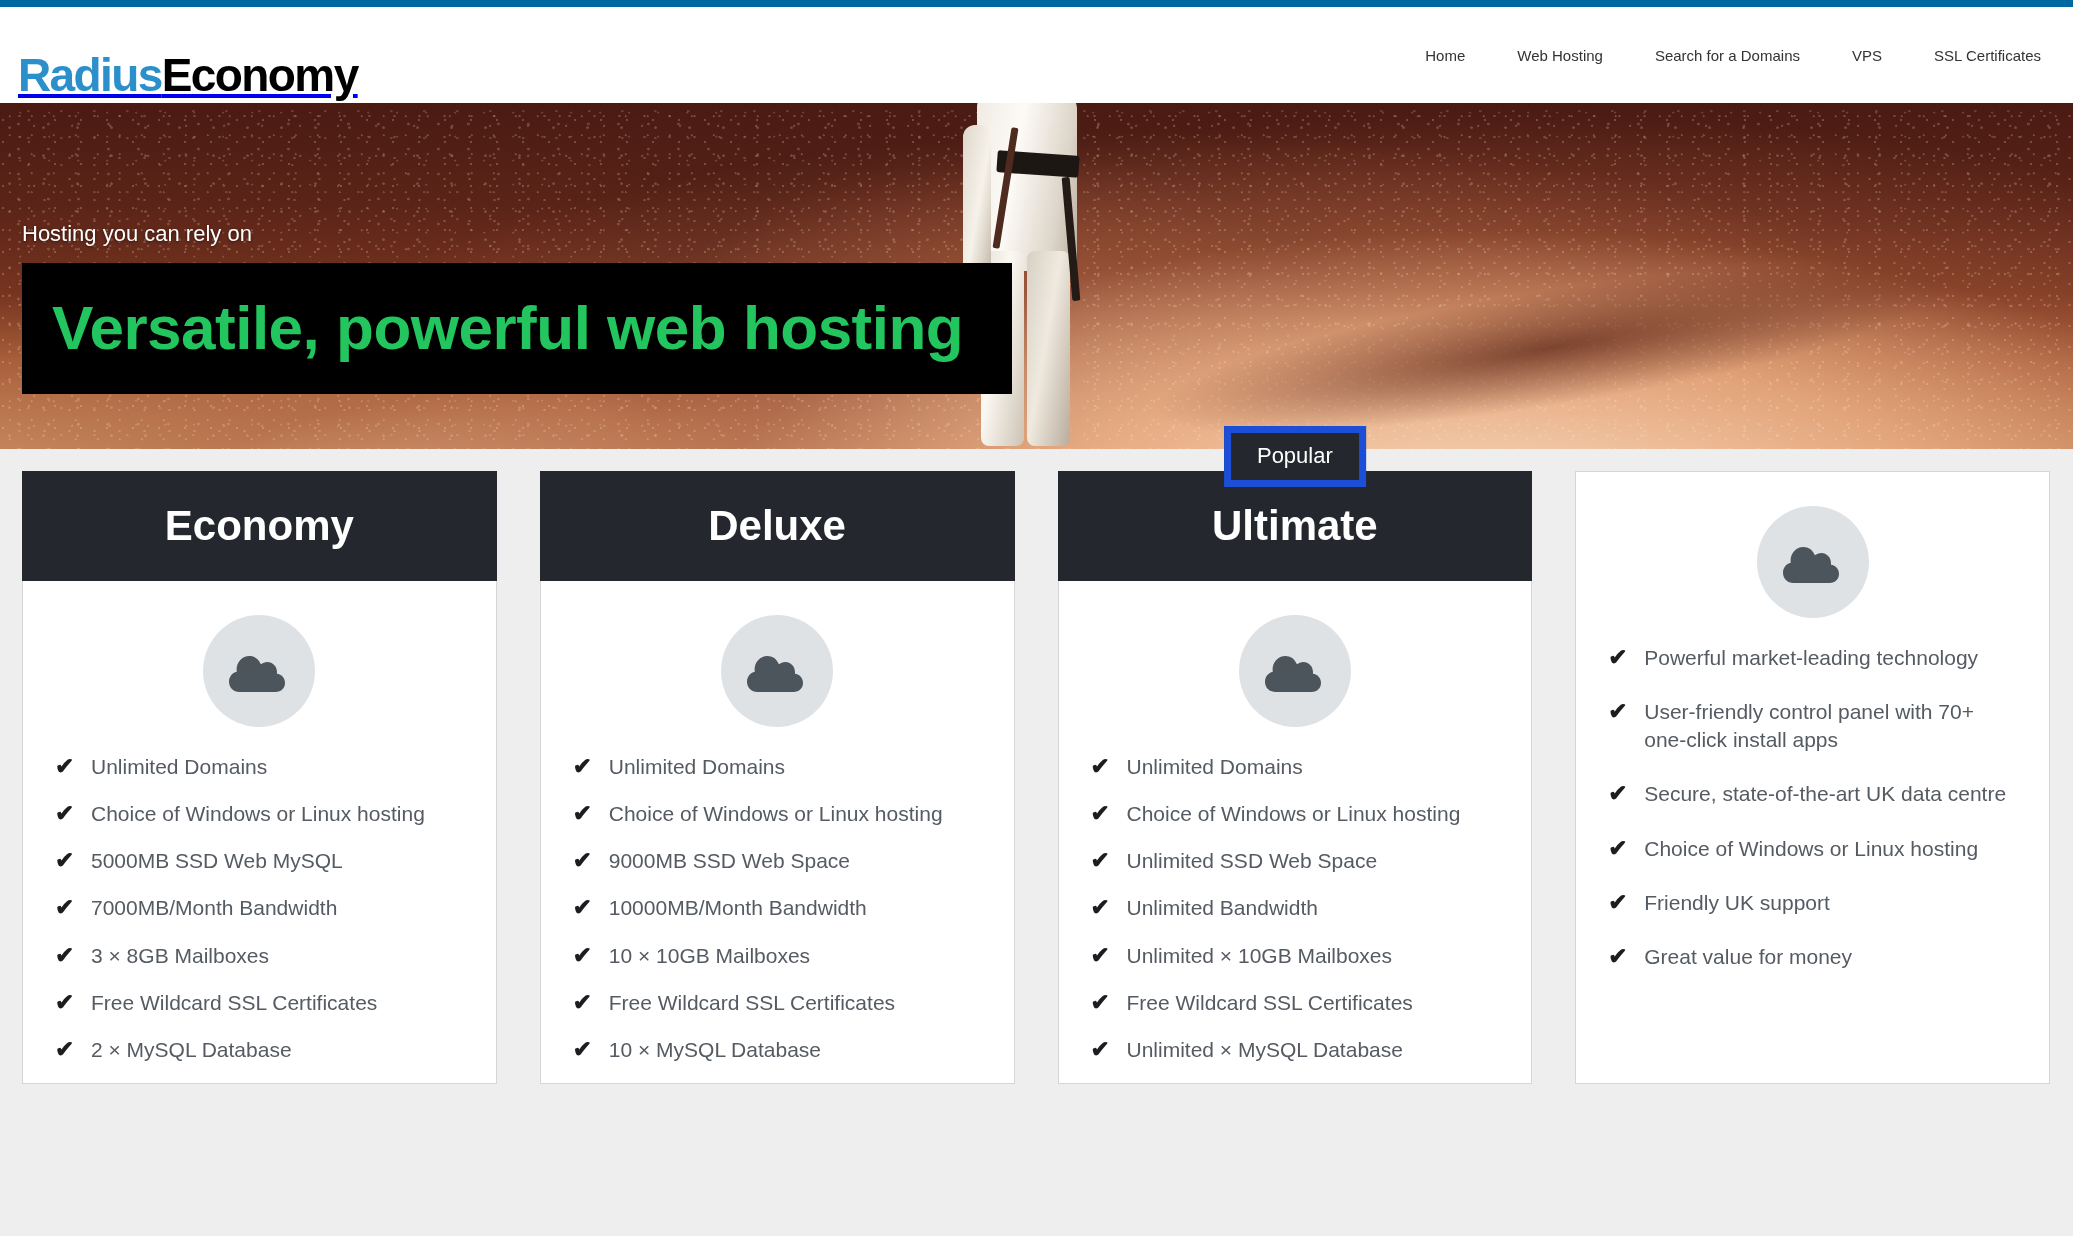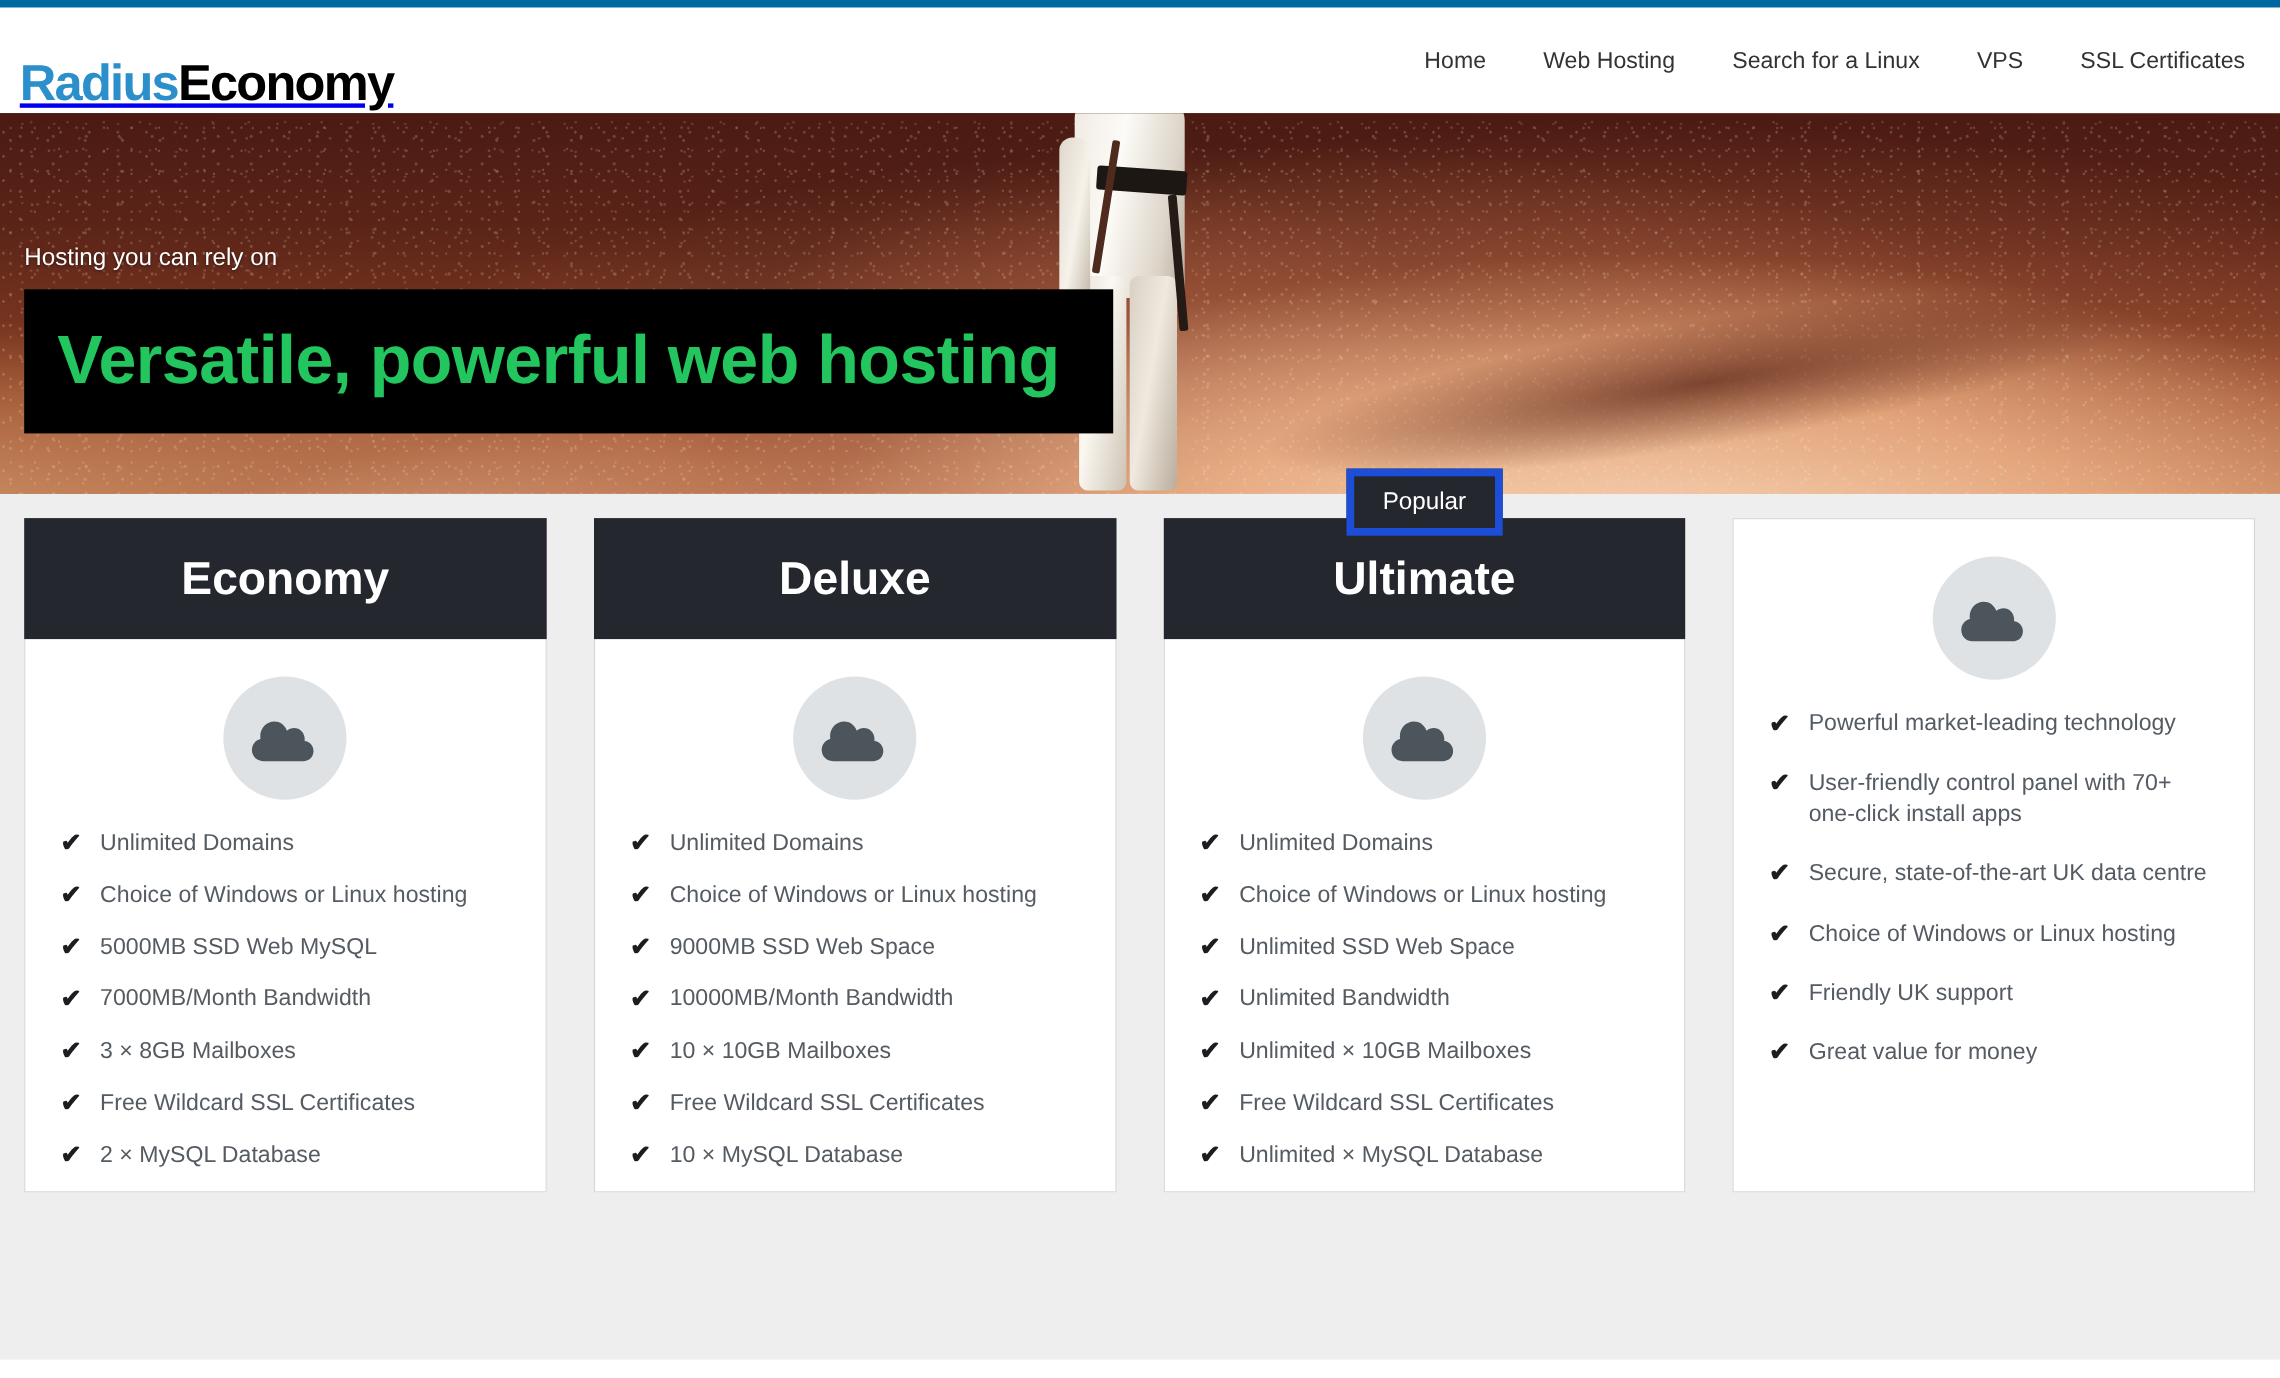--- a/index.html
+++ b/index.html
@@ -40,21 +40,21 @@
   }
   .logo .radius { color: #2a8fca; }
   .logo .hosting { color: #000000; }
 
   .main-nav {
     display: flex;
     align-items: center;
     gap: 0;
   }
   .nav-link {
-    font-size: 21px;
+    font-size: 15px;
     color: #333333;
     text-decoration: none;
     padding: 0 26px;
     white-space: nowrap;
     line-height: 1;
   }
   .nav-link:last-child { padding-right: 8px; }
 
   
   .hero {
@@ -279,21 +279,21 @@
 <div class="topbar"></div>
 
 <header class="site-header">
   <a class="logo" href="#">
     <span class="radius">Radius</span>
       <span class="hosting">Economy</span>
   </a>
   <nav class="main-nav">
     <a class="nav-link" href="#">Home</a>
     <a class="nav-link" href="#">Web Hosting</a>
-    <a class="nav-link" href="#">Search for a Linux</a>
+    <a class="nav-link" href="#">Search for a Domains</a>
     <a class="nav-link" href="#">VPS</a>
     <a class="nav-link" href="#">SSL Certificates</a>
   </nav>
 </header>
 
 <section class="hero">
   <div class="hero-photo">
     <div class="hero-speckle"></div>
     <div class="hero-shadow"></div>
     <div class="hero-figure">

